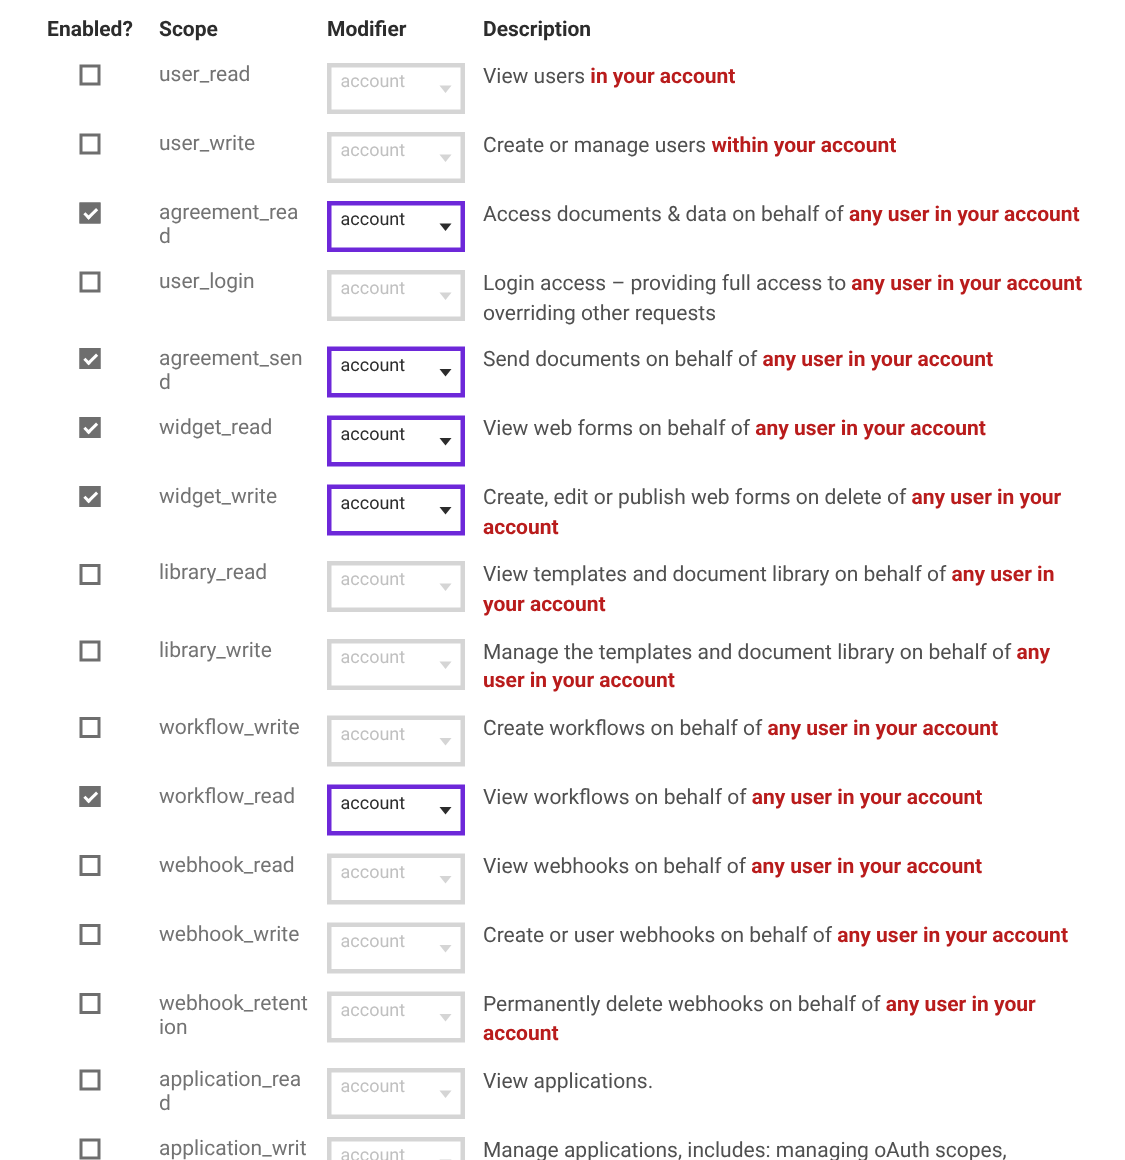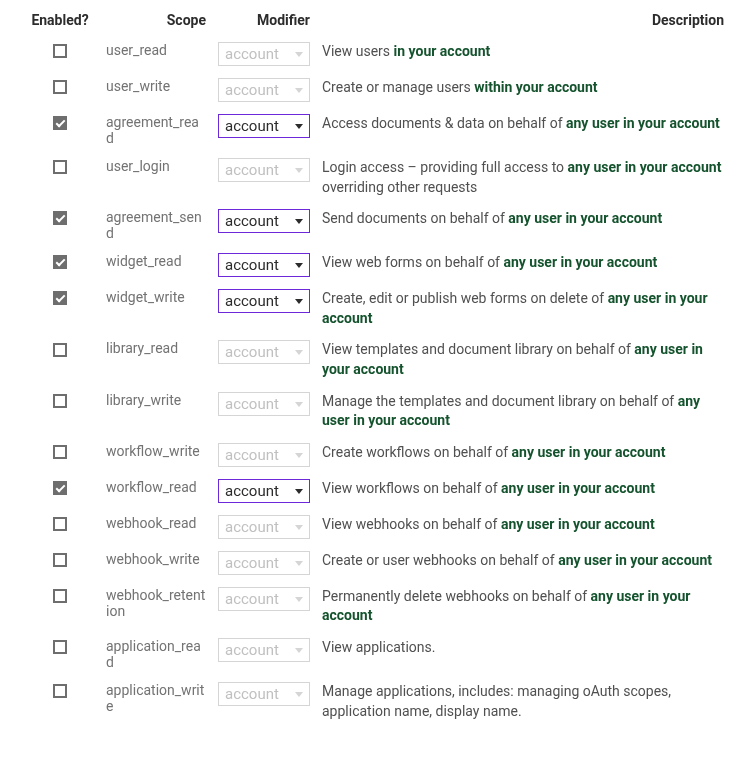--- a/index.html
+++ b/index.html
@@ -9,21 +9,21 @@
       color: #2c2c2c;
       background: #fff;
       padding: 8px 20px 20px 20px;
       width: 750px;
     }
     table {
       width: 100%;
       border-collapse: collapse;
     }
     th {
-      text-align: right;
+      text-align: left;
       font-weight: 700;
       color: #2c2c2c;
       padding: 4px 6px 8px 6px;
       vertical-align: top;
       font-size: 14px;
     }
     td {
       padding: 6px 6px;
       vertical-align: top;
       color: #505050;
@@ -32,21 +32,21 @@
     .col-enabled-cell { text-align: center; }
     .col-scope { width: 112px; }
     .col-modifier { width: 104px; }
     .col-desc { }
     .scope-text {
       color: #737373;
       word-break: break-word;
       overflow-wrap: break-word;
     }
     .desc-text { color: #505050; line-height: 1.4; }
-    .desc-text .bold { font-weight: 700; color: #14532d; }
+    .desc-text .bold { font-weight: 700; color: #b91c1c; }
     
     .chk {
       display: inline-block;
       width: 14px;
       height: 14px;
       border: 2px solid #6e6e6e;
       background: #fff;
       position: relative;
       cursor: pointer;
       vertical-align: middle;
@@ -62,24 +62,24 @@
       top: 0px;
       width: 3px;
       height: 7px;
       border: solid #fff;
       border-width: 0 2px 2px 0;
       transform: rotate(45deg);
     }
     
     .sel {
       width: 92px;
-      height: 24px;
-      border: 1px solid #6d28d9;
+      height: 34px;
+      border: 3px solid #6d28d9;
       background: #fff;
-      font-size: 15px;
+      font-size: 12px;
       padding: 2px 18px 2px 6px;
       position: relative;
       display: inline-block;
       color: #2c2c2c;
       cursor: pointer;
     }
     .sel::after {
       content: '';
       position: absolute;
       right: 6px;

